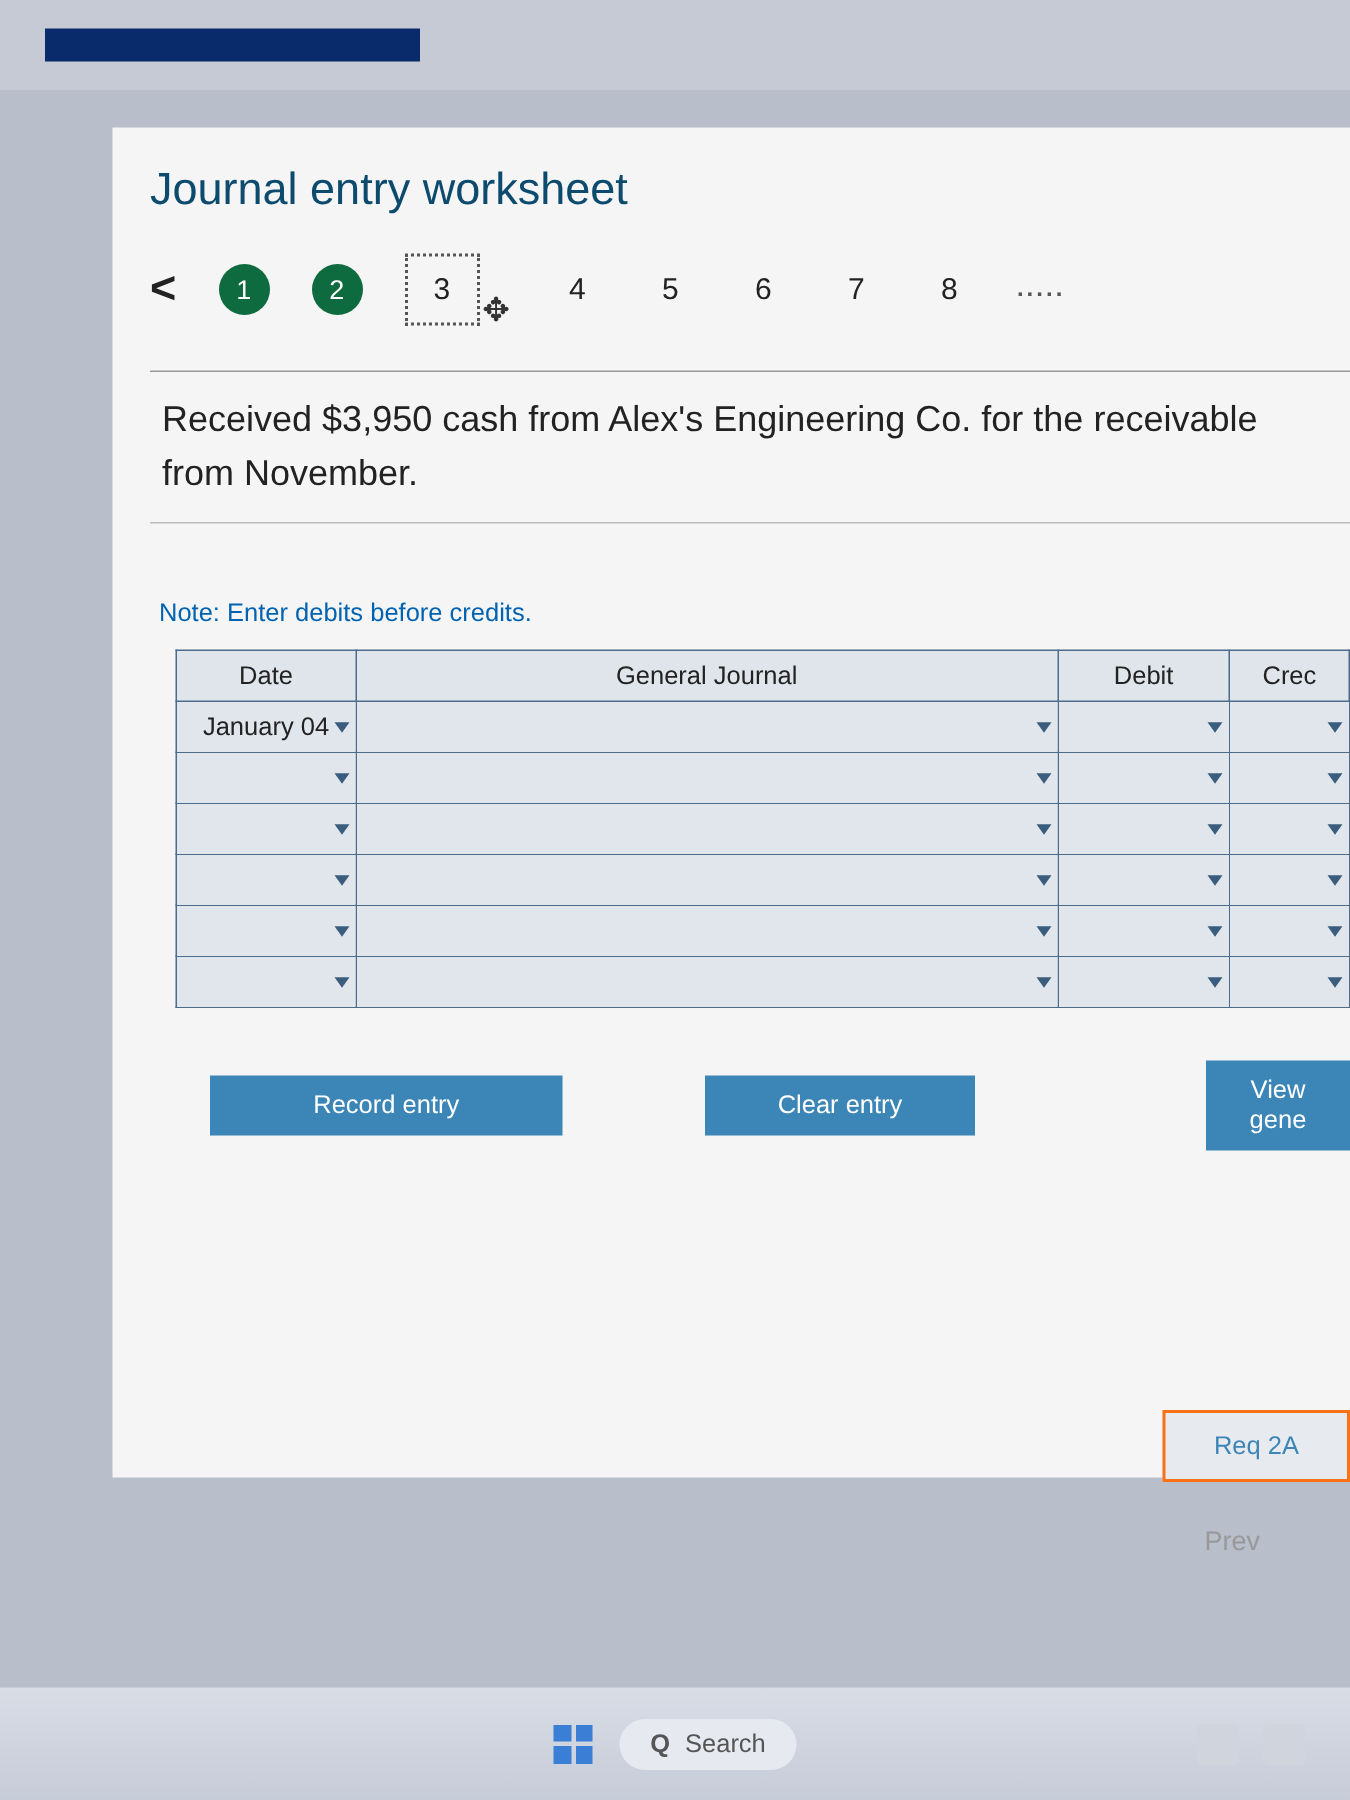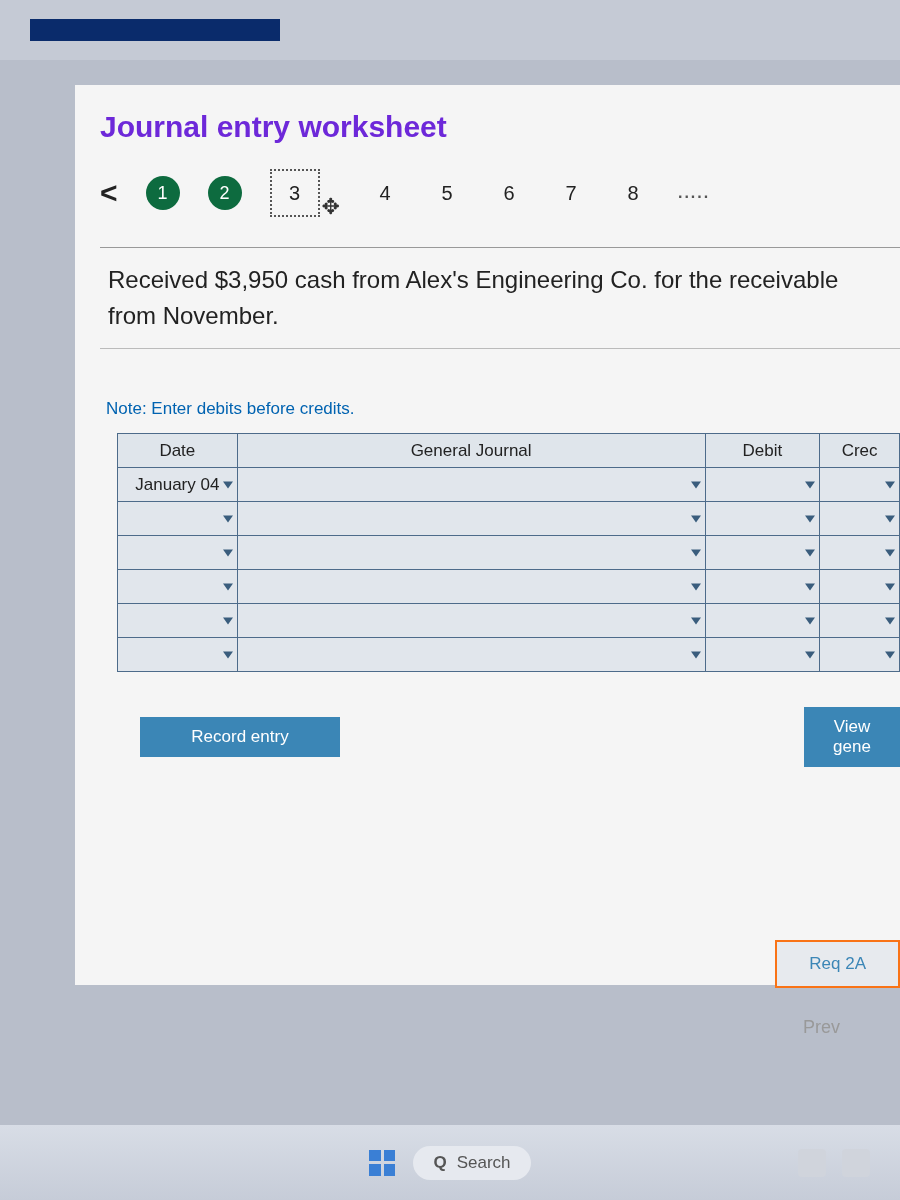--- a/index.html
+++ b/index.html
@@ -13,21 +13,21 @@
   }
   .top-bar { height: 60px; background: #c5cad5; display:flex; align-items:center; padding-left:30px;}
   .top-blue { width:250px; height:22px; background: #0a2b6b; }
   .content {
     background: #f5f5f5;
     margin: 25px 0 0 75px;
     padding: 25px 0 120px 25px;
     min-height: 900px;
     position: relative;
   }
-  .title { font-size: 30px; font-weight: bold; color: #6d28d9; margin-bottom: 25px; }
+  .title { font-size: 30px; font-weight: normal; color: #0c4a6e; margin-bottom: 25px; }
   .stepper { display: flex; align-items: center; gap: 28px; margin-bottom: 30px; }
   .chev-left { font-size: 30px; font-weight: bold; color: #222; cursor: pointer; user-select:none;}
   .step { width: 34px; height: 34px; border-radius: 50%; display: inline-flex; justify-content: center; align-items: center; font-size: 18px; cursor: pointer; }
   .step.done { background: #0d6b3f; color: #fff; }
   .step.current { color: #222; font-size: 20px; border: 2px dotted #555; border-radius: 0; width: 50px; height: 48px;}
   .step.future { color: #222; font-size: 20px; }
   .ellips { color:#555; letter-spacing:2px; font-weight:bold; cursor:pointer;}
   .cursor-icon { font-size:22px; margin-left:-26px; color:#333; position:relative; top:14px;}
   .prompt-box {
     border-top: 1px solid #999;
@@ -66,21 +66,21 @@
   .btn-row { margin: 45px 0 0 40px; display: flex; align-items: center; }
   .btn {
     background: #3b86b6;
     color: #fff;
     font-size: 17px;
     padding: 10px 30px;
     cursor: pointer;
     text-align:center;
     border:none;
   }
-  .btn.record { width: 200px; }
+  .btn.record { width: 235px; }
   .btn.clear  { margin-left: 95px; width: 180px; }
   .btn.viewg  { position:absolute; right:0; width:96px; padding:10px 12px; }
   .req-btn {
     position:absolute; right:0; top: 855px;
     background:#e7eaee; border:2px solid #f97316;
     padding:12px 32px; color:#3b86b6; font-size:17px; cursor:pointer;
   }
   .prev-lbl { position:absolute; right:60px; top:932px; color:#999; font-size:18px; }
   .taskbar {
     position:absolute; left:0; right:0; bottom:0; height:75px;
@@ -221,20 +221,21 @@
           </td>
         <td>
             <span class="dd-arrow"></span>
           </td>
       </tr>
     </tbody>
   </table>
 
   <div class="btn-row" style="position:relative;">
     <button class="btn record">Record entry</button>
+    <button class="btn clear">Clear entry</button>
     <button class="btn viewg">View gene</button>
   </div>
 
   <button class="req-btn">Req 2A</button>
   <div class="prev-lbl">Prev</div>
 </div>
 
 <div class="taskbar">
   <div class="win-icon">
       <div></div>

